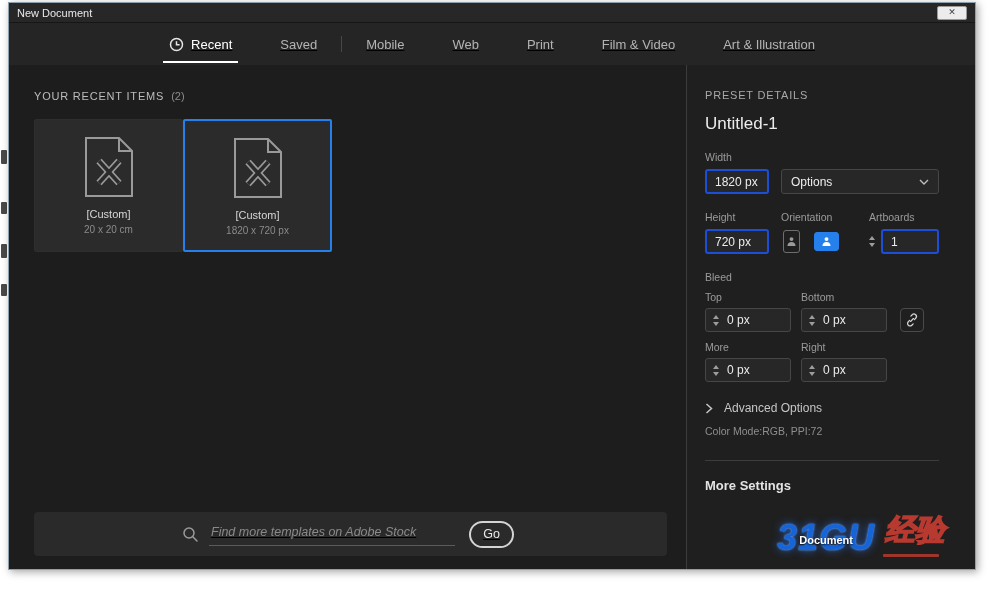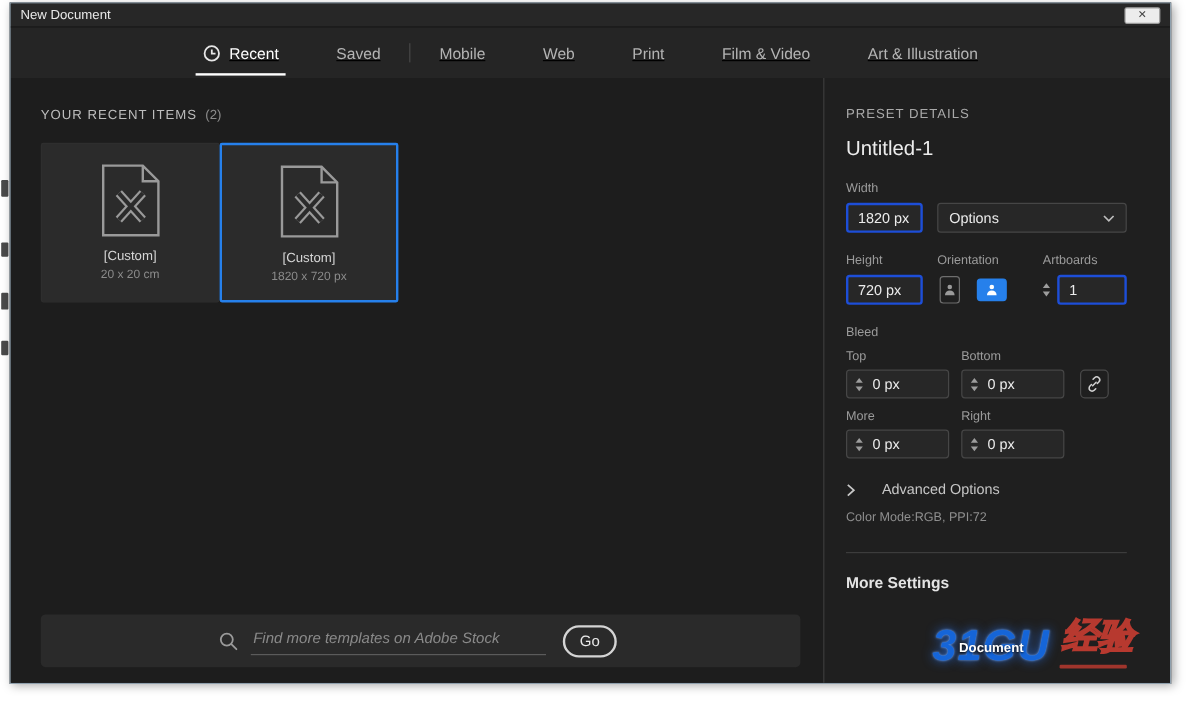--- a/index.html
+++ b/index.html
@@ -37,21 +37,21 @@
   .cards { display:flex; margin-top:17px; }
   .card { width:149px; height:133px; background:#2b2b2b; border:1px solid #2e2e2e; border-radius:2px;
           display:flex; flex-direction:column; align-items:center; cursor:pointer; }
   .card.selected { border:2px solid #2680eb; }
   .card .doc-icon { margin-top:16px; }
   .card-title { color:#d6d6d6; font-size:11px; margin-top:10px; }
   .card-sub { color:#8b8b8b; font-size:10px; margin-top:4px; }
 
   
   .searchbar { position:absolute; left:25px; bottom:13px; width:633px; height:44px; background:#2a2a2a;
-               border-radius:4px; display:flex; align-items:center; }
+               border-radius:4px; display:flex; align-items:center;text-decoration:underline; }
   .search-inner { display:flex; align-items:center; margin-left:148px; }
   .search-input { background:transparent; border:none; border-bottom:1px solid #5b5b5b; color:#bdbdbd;
                   font-size:12.5px; font-style:italic; width:246px; padding:3px 2px 6px; outline:none;
                   margin-left:10px; font-family:inherit; }
   .search-input::placeholder { color:#8a8a8a; font-style:italic; }
   .go-btn { margin-left:14px; width:45px; height:27px; border-radius:14px; border:2px solid #d4d4d4;
             background:transparent; color:#e8e8e8; font-size:12.5px; cursor:pointer; font-family:inherit; }
 
   
   .sidebar { width:289px; flex:0 0 auto; background:#1f1f1f; border-left:1px solid #3c3c3c;
@@ -79,21 +79,21 @@
   .tri-down { width:0; height:0; border-left:3.5px solid transparent; border-right:3.5px solid transparent;
               border-top:4.5px solid #9d9d9d; }
   .bleed-grid { display:grid; grid-template-columns:86px 86px; column-gap:10px; margin-top:8px; row-gap:5px; }
   .bleed-grid .lbl { color:#9b9b9b; font-size:10.5px; }
   .spin-field { width:86px; height:24px; background:#272727; border:1px solid #464646; border-radius:3px;
                 display:flex; align-items:center; padding:0 7px; color:#ececec; font-size:12px; cursor:text; }
   .spin-field .stepper { margin-right:8px; }
   .link-btn { position:absolute; left:213px; top:243px; width:24px; height:24px; border:1px solid #4a4a4a;
               border-radius:4px; display:flex; align-items:center; justify-content:center; cursor:pointer;
               background:transparent; }
-  .advanced { display:flex; align-items:center; gap:22px; margin-top:19px; color:#c6c6c6; font-size:12px; cursor:pointer; }
+  .advanced { display:flex; align-items:center; gap:11px; margin-top:19px; color:#c6c6c6; font-size:12px; cursor:pointer; }
   .color-mode { color:#8e8e8e; font-size:10.5px; margin-top:10px; }
   .sb-divider { height:1px; background:#3c3c3c; margin-top:23px; }
   .more-settings { color:#e4e4e4; font-size:13px; font-weight:700; margin-top:17px; cursor:pointer; display:inline-block; }
 
   
   .wm-blue { position:absolute; right:100px; bottom:10px; font-size:36px; font-weight:700; font-style:italic;
              color:#1565d8; letter-spacing:1px; text-shadow:0 0 2px #79aefc, 0 0 9px rgba(40,110,230,.85); z-index:5; }
   .wm-overlay { position:absolute; right:122px; bottom:23px; color:#ffffff; font-size:11px; font-weight:700;
                 text-shadow:0 1px 2px rgba(0,0,0,.85); z-index:6; }
   .wm-red { position:absolute; right:30px; bottom:18px; font-size:30px; font-weight:700;

